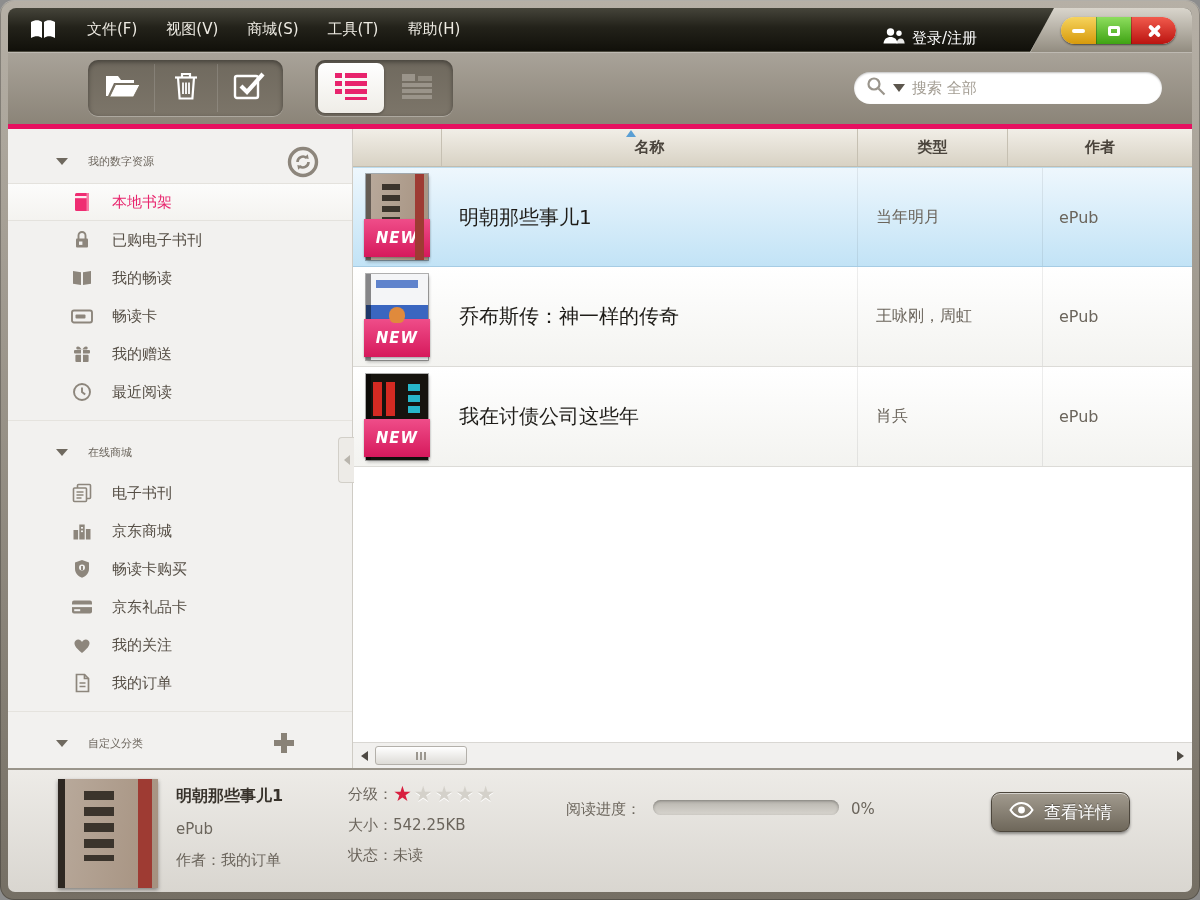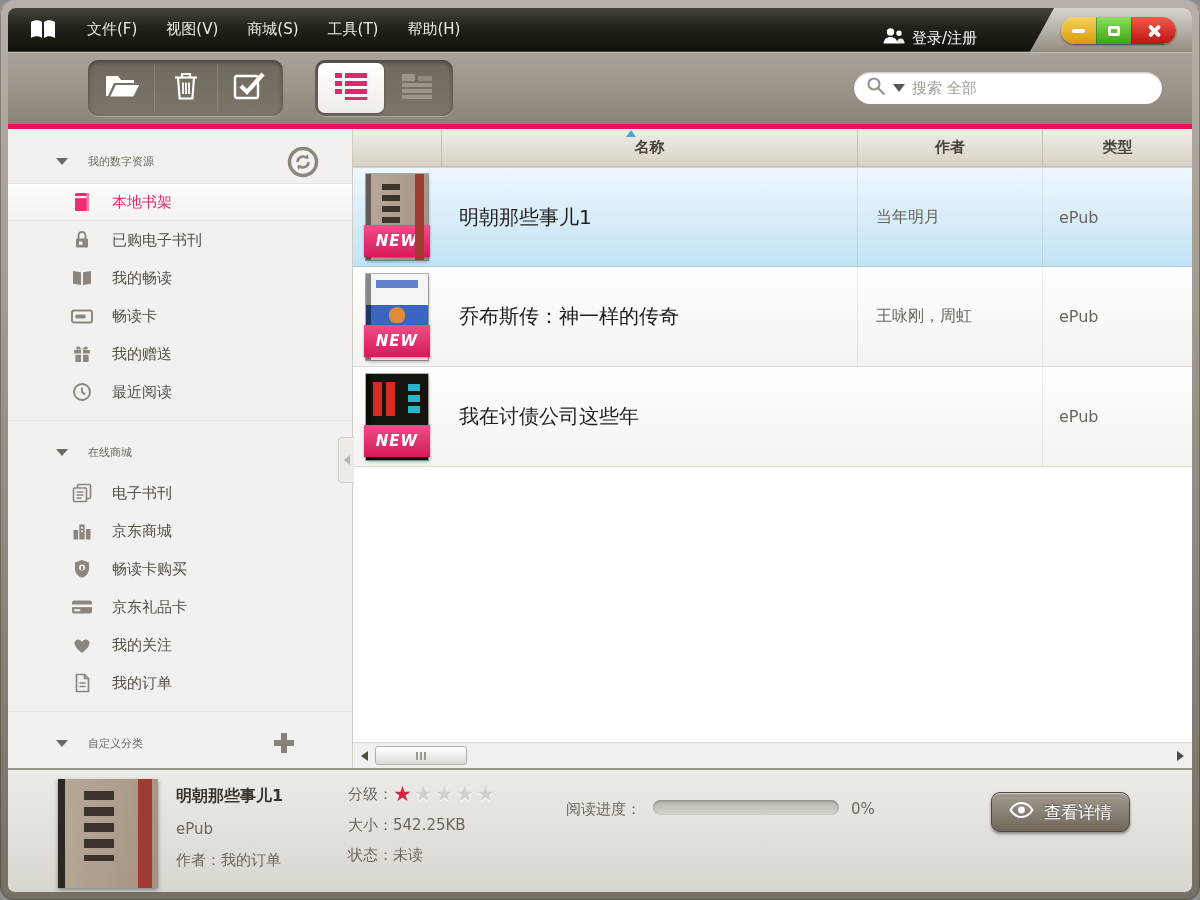--- a/index.html
+++ b/index.html
@@ -144,21 +144,21 @@
     background:linear-gradient(#eef7fd,#c2e3f6);
     border-top:1px solid #bcdcee; border-bottom:1px solid #a6cce4;
   }
   .cell-cover{ width:88px; display:flex; align-items:center; justify-content:center; }
   .cell-name{ flex:1; display:flex; align-items:center; padding-left:18px; font-size:20px; color:#1e1c18; }
   .cell-author{ width:185px; display:flex; align-items:center; padding-left:18px; font-size:16px; color:#6b655c; border-left:1px solid rgba(0,0,0,.07); }
   .cell-type{ width:150px; display:flex; align-items:center; padding-left:16px; font-size:16px; color:#6b655c; border-left:1px solid rgba(0,0,0,.07); }
   .cover{ width:62px; height:86px; position:relative; box-shadow:0 0 0 1px rgba(0,0,0,.3), 1px 2px 3px rgba(0,0,0,.25); }
   .cover .spine{ position:absolute; left:0; top:0; bottom:0; width:5px; background:rgba(0,0,0,.45); }
   .new-badge{
-    position:absolute; left:-2px; right:-2px; bottom:3px; height:32px;
+    position:absolute; left:-2px; right:-2px; bottom:3px; height:38px;
     background:linear-gradient(#ef4d89,#d6195c);
     color:#fff; font-weight:bold; font-style:italic; font-size:15px;
     display:flex; align-items:center; justify-content:center; letter-spacing:1px;
     box-shadow:0 1px 2px rgba(0,0,0,.3);
   }
   .cover1{ background:linear-gradient(100deg,#b9aa9c,#a5917f); }
   .cover1::after{ content:""; position:absolute; right:4px; top:0; bottom:0; width:9px; background:#9e3b33; }
   .cover1::before{ content:""; position:absolute; left:16px; top:10px; width:18px; height:40px;
     background:repeating-linear-gradient(#3b342c 0 6px, transparent 6px 11px); }
   .cover2{ background:linear-gradient(#f4f5f7 0 36%, #3a66c0 36% 72%, #e6e6ea 72%); }
@@ -506,25 +506,25 @@
         <i></i>
       </div>
 
     <main class="table-area">
       <div class="thead">
         <div class="th th-cover"></div>
         <div class="th th-name">
           <span class="sort-arrow"></span>
           <span>名称</span>
         </div>
+        <div class="th th-type">
+          <span>类型</span>
+        </div>
         <div class="th th-author">
           <span>作者</span>
-        </div>
-        <div class="th th-type">
-          <span>类型</span>
         </div>
       </div>
 
       <div class="rows">
         <div class="row selected">
           <div class="cell-cover">
             <div class="cover cover1">
               <span class="spine"></span>
               <span class="new-badge">NEW</span>
             </div>
@@ -547,20 +547,21 @@
         </div>
 
         <div class="row">
           <div class="cell-cover">
             <div class="cover cover3">
               <span class="spine"></span>
               <span class="new-badge">NEW</span>
             </div>
           </div>
           <div class="cell-name">我在讨债公司这些年</div>
+          <div class="cell-author">肖兵</div>
           <div class="cell-type">ePub</div>
         </div>
       </div>
 
       <div class="hscroll">
         <span class="hs-arrow hs-left"></span>
         <span class="hs-thumb"></span>
         <span class="hs-arrow hs-right"></span>
       </div>
     </main>

